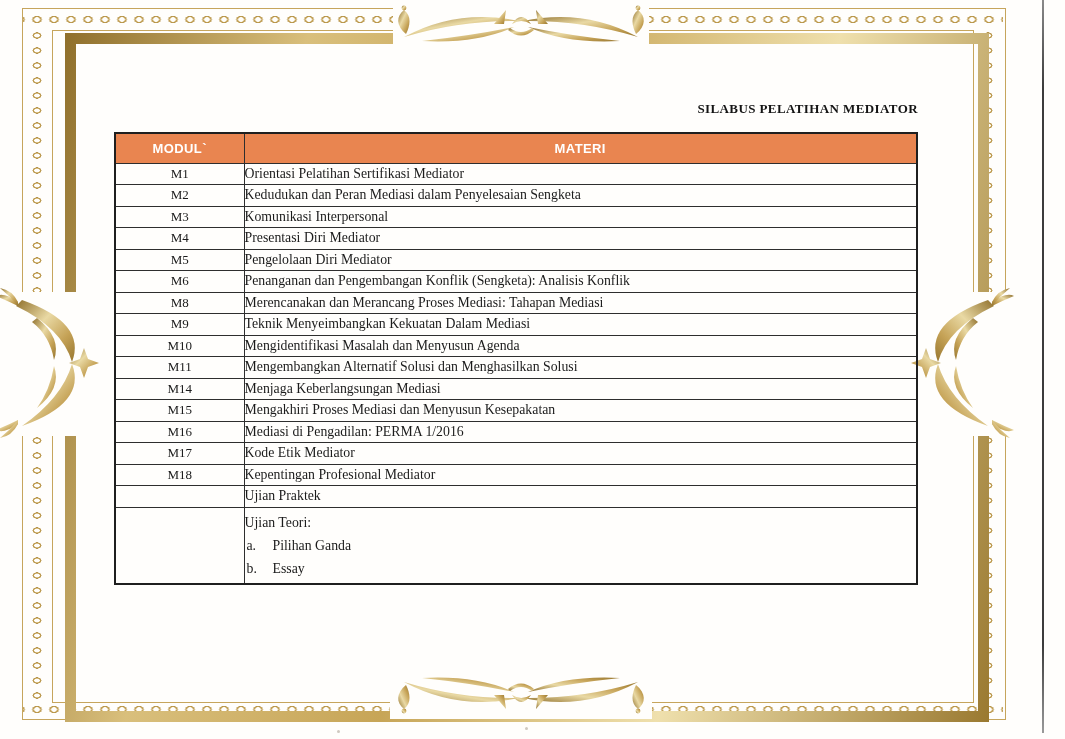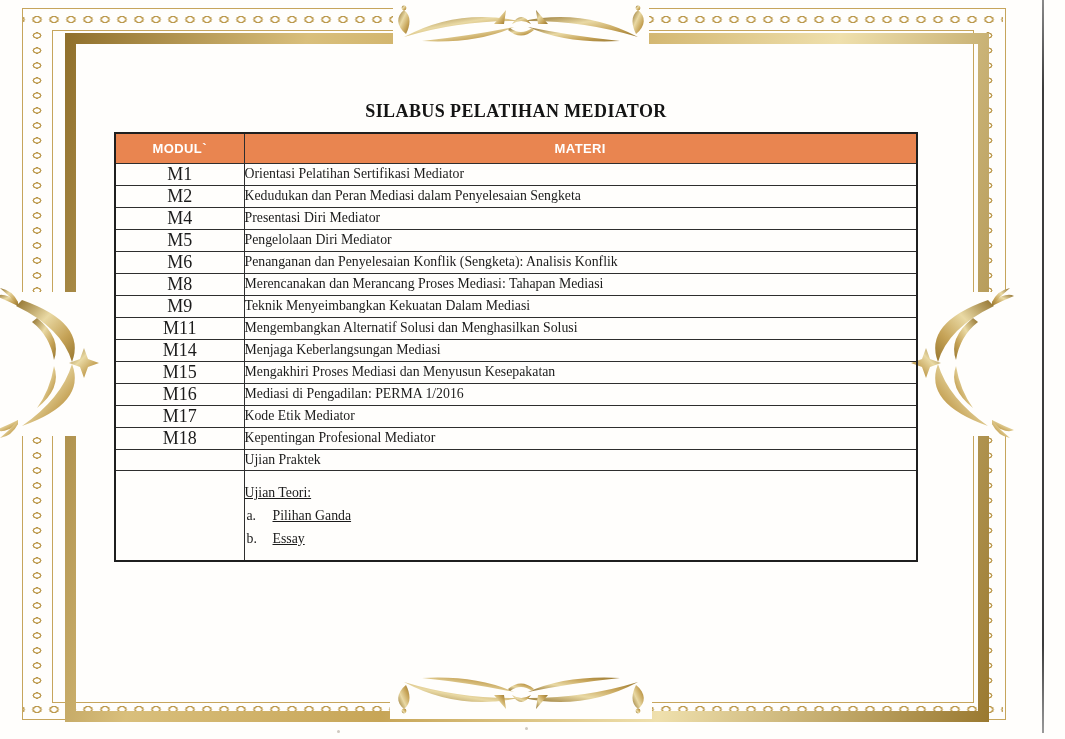--- a/index.html
+++ b/index.html
@@ -45,43 +45,43 @@
     position:absolute; left:1042px; top:0; width:2px; height:733px;
     background: linear-gradient(to bottom,#8a8a8a, #3c3c3c 12%, #3c3c3c 88%, #9a9a9a);
   }
   .speck { position:absolute; width:3px; height:3px; border-radius:50%; background:#cfc9c0; }
   .speck1 { left:337px; top:730px; }
   .speck2 { left:525px; top:727px; }
 
   
   .doc-title {
     position:absolute; left:114px; top:101px; width:804px;
-    text-align:center; font-weight:bold; font-size:18px; letter-spacing:0.4px;
+    text-align:right; font-weight:bold; font-size:13px; letter-spacing:0.4px;
     color:#141414; font-family:"Liberation Serif", serif;
   }
 
   
   table.syllabus {
     position:absolute; left:114px; top:132px; width:804px;
     border-collapse:collapse; table-layout:fixed;
     font-size:13.8px; color:#1b1b1b;
   }
   table.syllabus col.c1 { width:129px; }
   table.syllabus td, table.syllabus th { border:1px solid #2e2e2e; padding:0; }
   table.syllabus { border:2px solid #1f1f1f; }
   tr.hdr { height:30px; }
   tr.hdr th {
     background:#E98550; color:#ffffff;
     font-family:"Liberation Sans", sans-serif; font-weight:bold; font-size:13px;
     letter-spacing:0.4px; text-align:center;
   }
   tr.data-row { height:21.5px; }
-  td.modul { text-align:center; font-size:18px; }
+  td.modul { text-align:center; font-size:13px; }
   td.materi { padding-left:7px; }
-  tr.exam-row { height:90px;text-decoration:underline; }
+  tr.exam-row { height:77px; }
   tr.exam-row td.materi { vertical-align:middle; }
   .exam-line { line-height:23px; }
   .exam-item-label { display:inline-block; width:26px; margin-left:2px; }
 </style>
 </head>
 <body>
 
 <div class="page">
 
   <div class="thin-outer"></div>
@@ -159,47 +159,55 @@
     <tr class="data-row">
       <td class="modul">M1</td>
       <td class="materi">Orientasi Pelatihan Sertifikasi Mediator</td>
     </tr>
 
     <tr class="data-row">
       <td class="modul">M2</td>
       <td class="materi">Kedudukan dan Peran Mediasi dalam Penyelesaian Sengketa</td>
     </tr>
 
+    <tr class="data-row">
+      <td class="modul">M3</td>
+      <td class="materi">Komunikasi Interpersonal</td>
+    </tr>
 
     <tr class="data-row">
       <td class="modul">M4</td>
       <td class="materi">Presentasi Diri Mediator</td>
     </tr>
 
     <tr class="data-row">
       <td class="modul">M5</td>
       <td class="materi">Pengelolaan Diri Mediator</td>
     </tr>
 
     <tr class="data-row">
       <td class="modul">M6</td>
-      <td class="materi">Penanganan dan Penyelesaian Konflik (Sengketa): Analisis Konflik</td>
+      <td class="materi">Penanganan dan Pengembangan Konflik (Sengketa): Analisis Konflik</td>
     </tr>
 
 
     <tr class="data-row">
       <td class="modul">M8</td>
       <td class="materi">Merencanakan dan Merancang Proses Mediasi: Tahapan Mediasi</td>
     </tr>
 
     <tr class="data-row">
       <td class="modul">M9</td>
       <td class="materi">Teknik Menyeimbangkan Kekuatan Dalam Mediasi</td>
     </tr>
 
+    <tr class="data-row">
+      <td class="modul">M10</td>
+      <td class="materi">Mengidentifikasi Masalah dan Menyusun Agenda</td>
+    </tr>
 
     <tr class="data-row">
       <td class="modul">M11</td>
       <td class="materi">Mengembangkan Alternatif Solusi dan Menghasilkan Solusi</td>
     </tr>
 
 
 
     <tr class="data-row">
       <td class="modul">M14</td>

